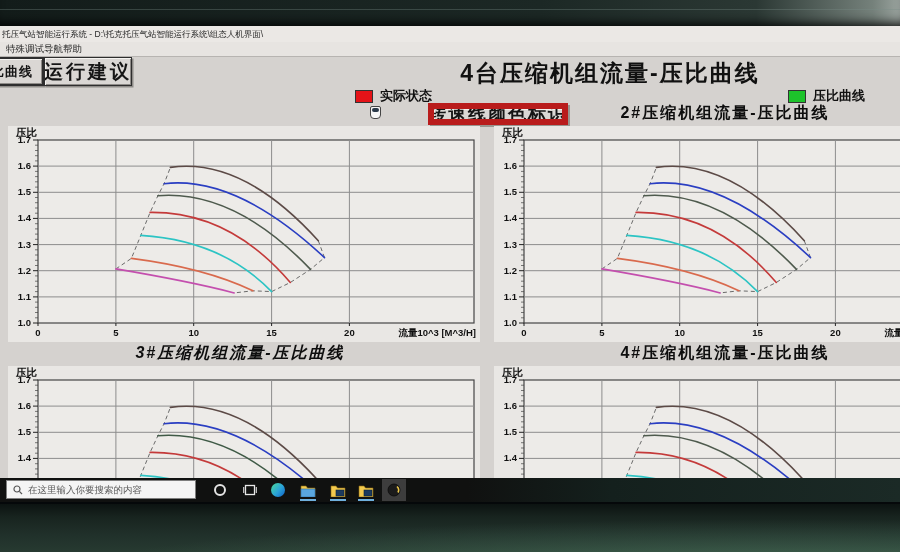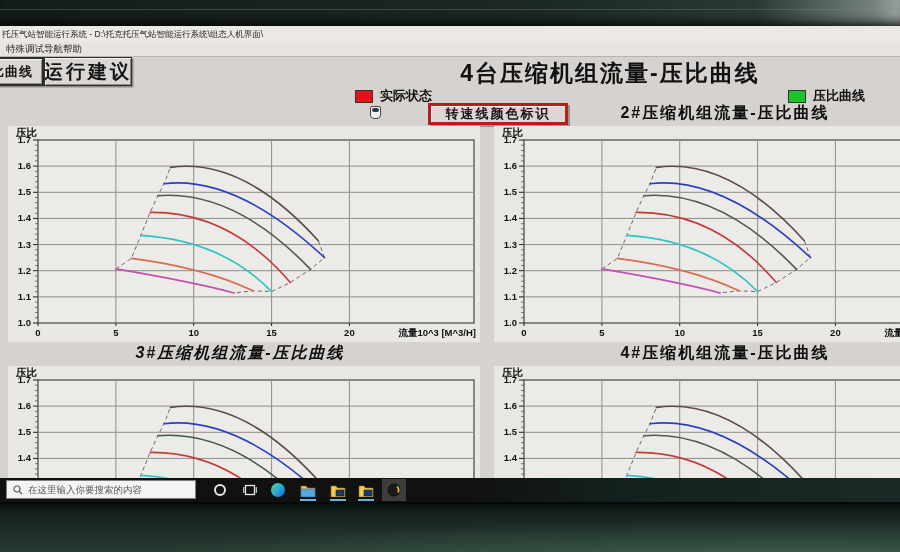--- a/index.html
+++ b/index.html
@@ -20,22 +20,22 @@
     font-size:8.5px;color:#2a2a2a;line-height:16px;padding-left:2px;white-space:nowrap;overflow:hidden;}
   .menubar{position:absolute;left:0;top:16px;width:100%;height:15px;background:#e7e4e1;border-bottom:1px solid #b7b4b1;
     font-size:9.5px;color:#222;display:flex;align-items:center;padding-left:6px;}
   .menubar span{cursor:default;}
 
   .btn{position:absolute;display:flex;align-items:center;justify-content:center;
     background:#dad7d4;border:1px solid #2e2e2e;color:#151515;font-weight:bold;
     box-shadow:inset 1px 1px 0 #f5f3f0,inset -1px -1px 0 #8e8b88,1.5px 1.5px 0 #8e8b88;white-space:nowrap;overflow:hidden;}
   #curve-btn{left:-34px;top:31px;width:78px;height:29px;font-size:13px;letter-spacing:1px;border-width:2px;}
   #advice-btn{left:44px;top:31px;width:88px;height:29px;font-size:19px;letter-spacing:3px;}
-  #speed-color-btn{left:428px;top:77px;width:140px;height:22px;font-size:13px;letter-spacing:2px;
-    box-shadow:inset 1px 1px 0 #f5f3f0,2px 2px 0 #98958f;border:3px solid #b91c1c;}
+  #speed-color-btn{left:428px;top:77px;width:140px;height:22px;font-size:18px;letter-spacing:2px;
+    box-shadow:inset 1px 1px 0 #f5f3f0,2px 2px 0 #98958f;border:6px solid #b91c1c;}
 
   .main-title{position:absolute;left:355px;top:32px;width:510px;text-align:center;
     font-size:23px;font-weight:bold;letter-spacing:2px;color:#111;}
   .legend-row{position:absolute;left:355px;top:61px;width:510px;display:flex;justify-content:space-between;gap:52px;}
   .legend-item{display:flex;align-items:center;gap:7px;font-size:13px;font-weight:bold;color:#111;}
   .swatch{width:18px;height:13px;border:1px solid #333;display:inline-block;}
 
   .chart-title{position:absolute;text-align:center;font-size:16px;font-weight:bold;letter-spacing:2px;color:#0e0e0e;width:440px;}
   #t1{left:20px;top:77px;} #t2{left:505px;top:77px;}
   #t3{left:20px;top:317px;font-style:italic;} #t4{left:505px;top:317px;}

